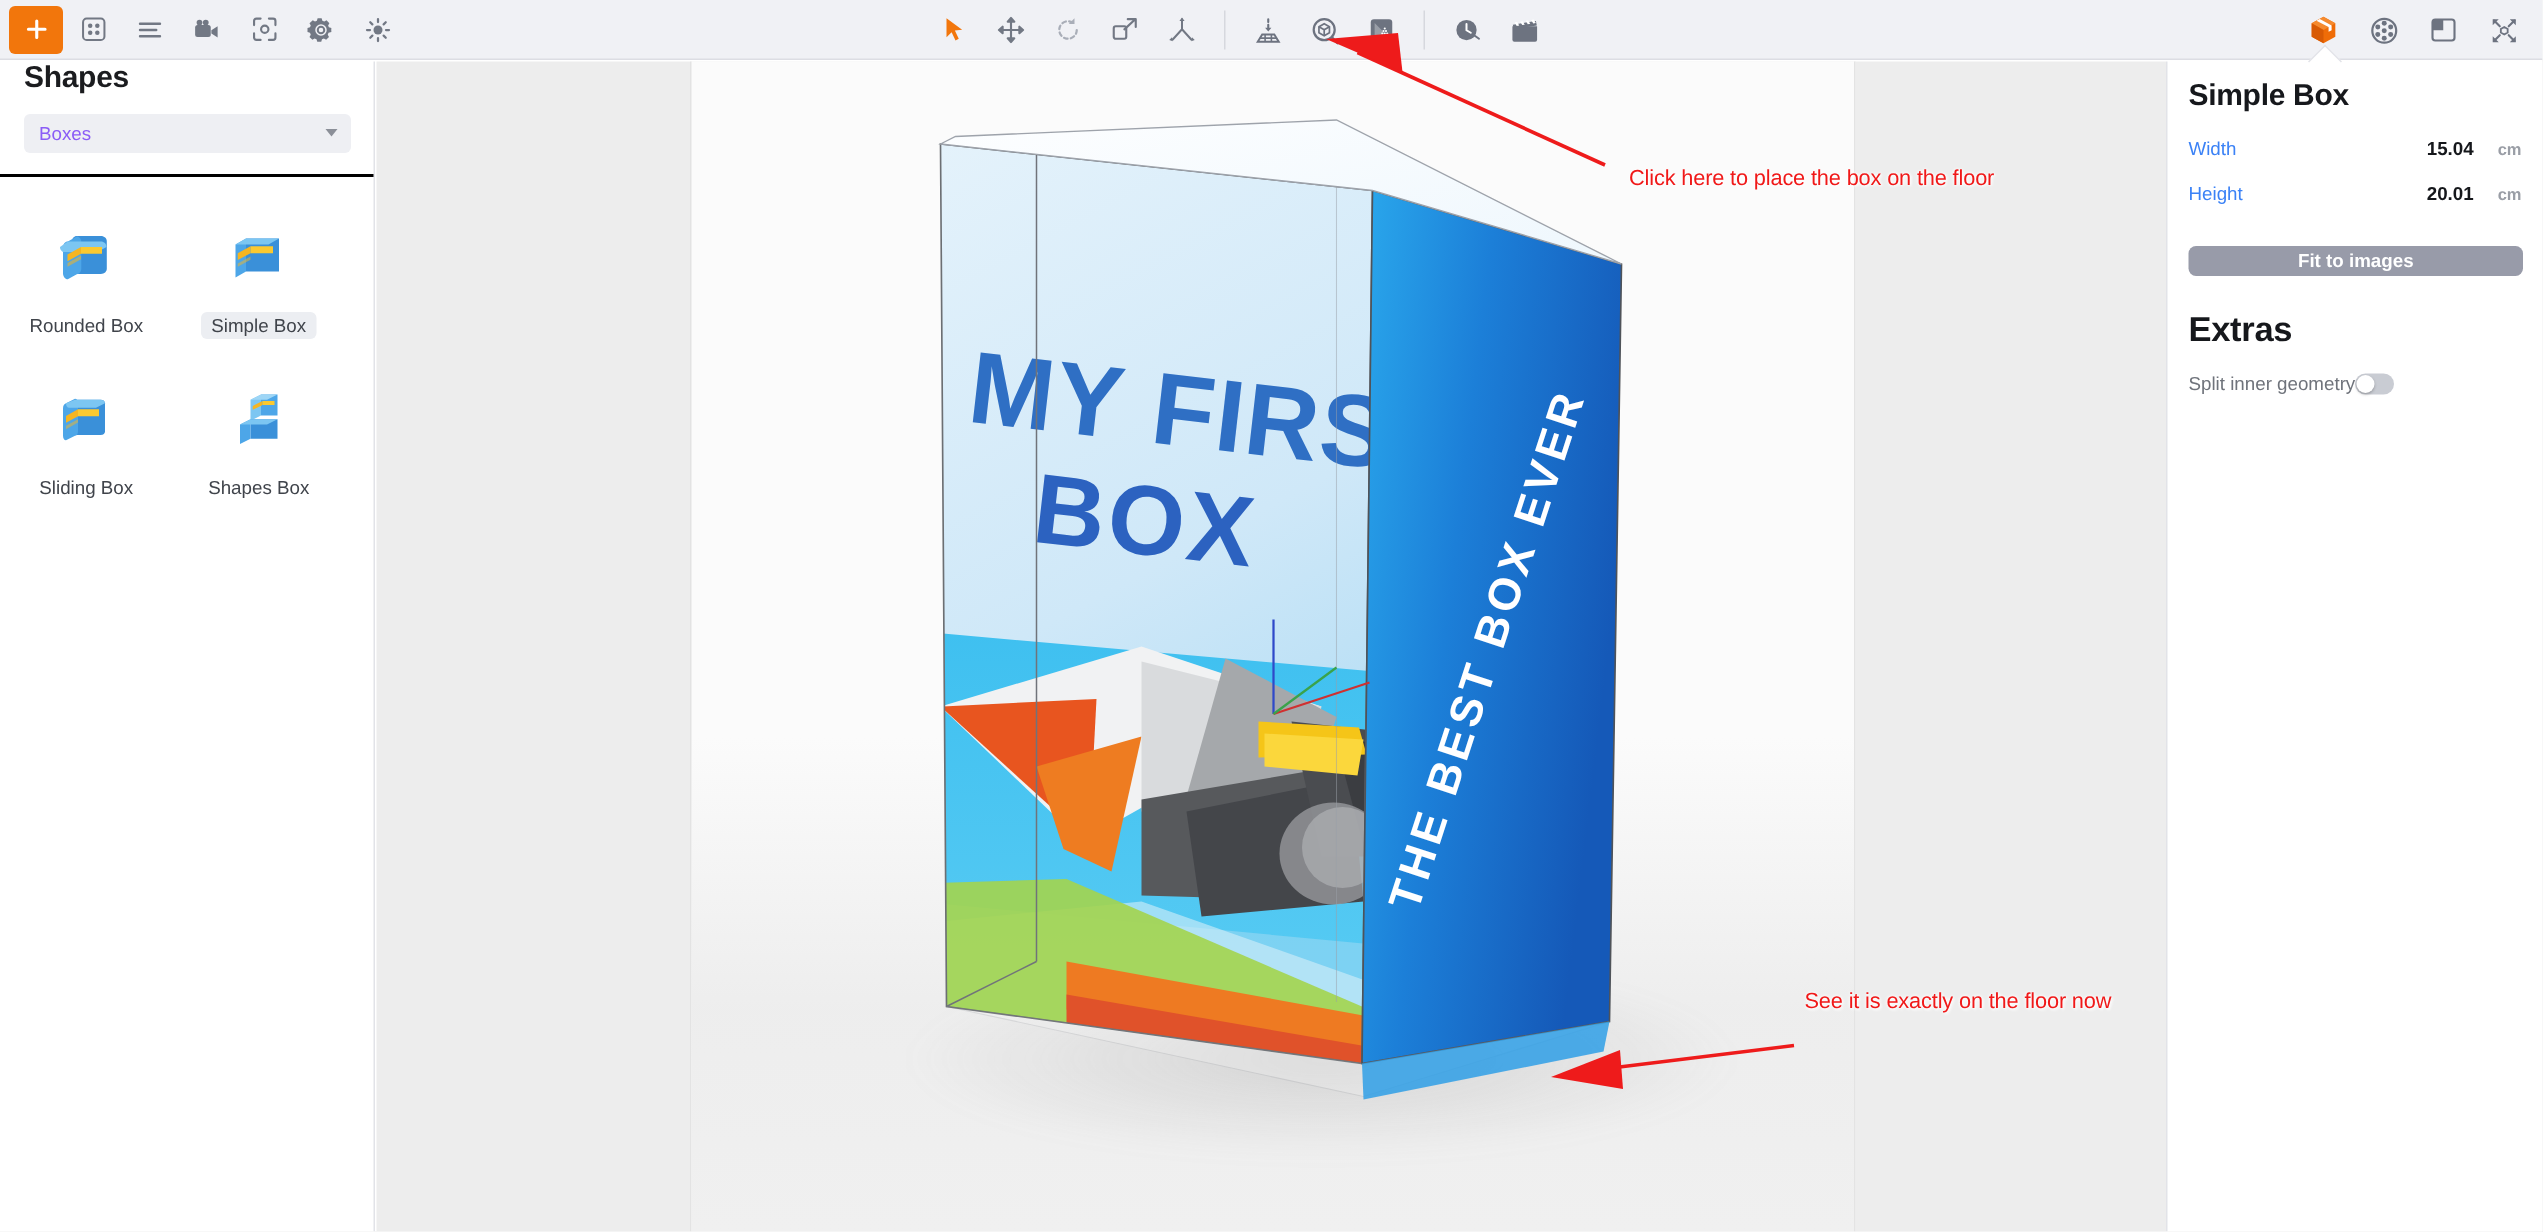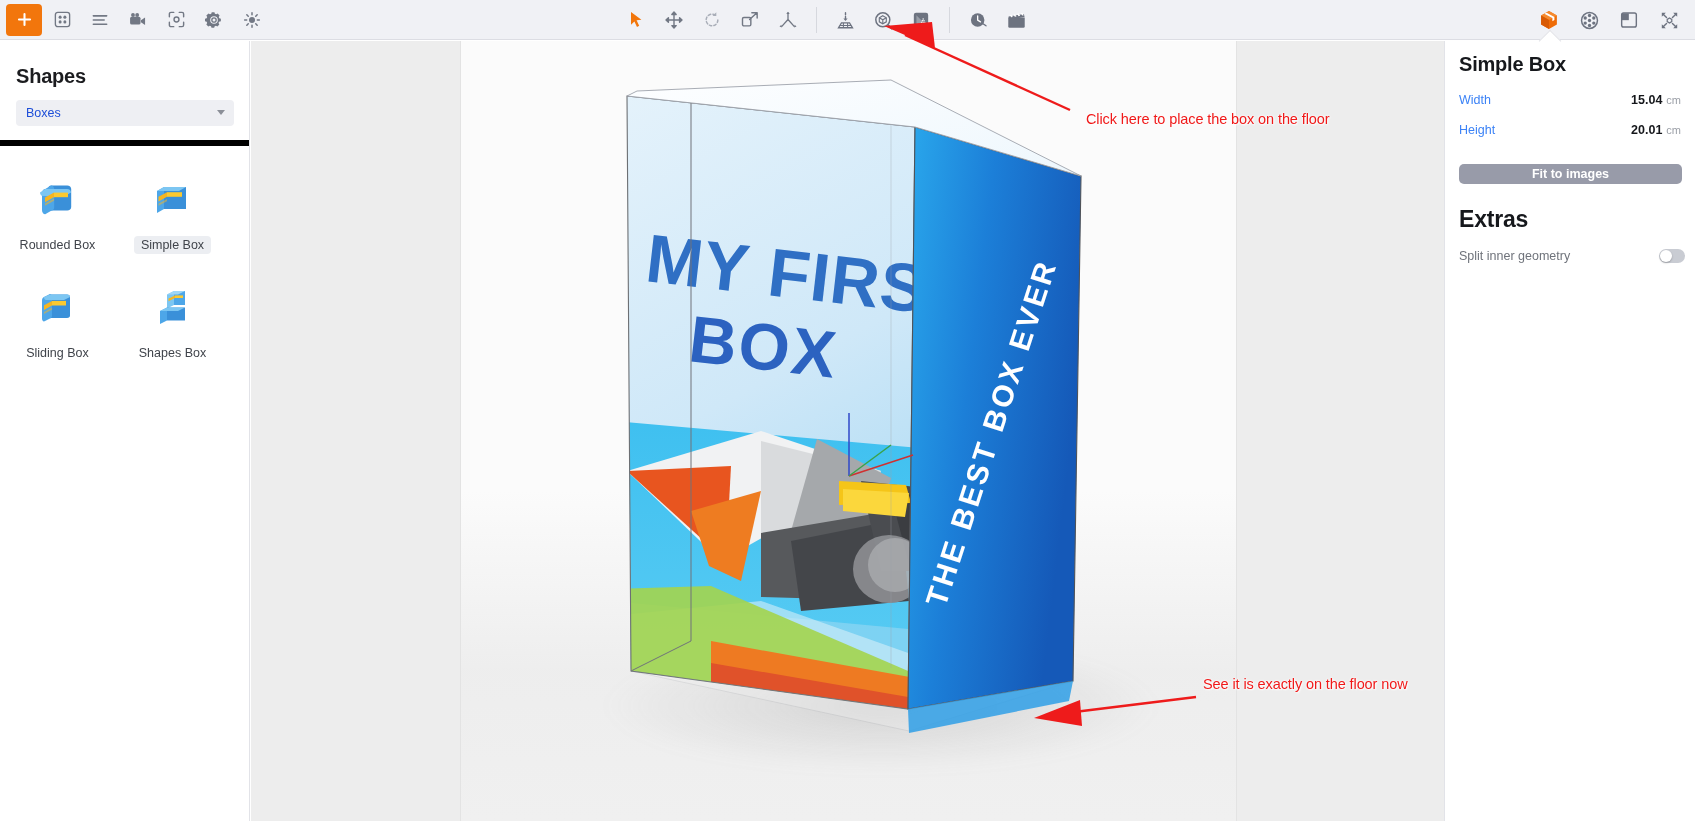--- a/index.html
+++ b/index.html
@@ -29,32 +29,32 @@
   .tb-btn svg{ display:block; }
   .tb-btn.active-orange{ background:#f2760c; }
   .tb-sep{ width:1px; height:26px; background:#d6d8de; margin:0 8px; }
 
   
   #left-panel{
     position:absolute; left:0; top:41px; width:250px; height:780px;
     background:#ffffff; border-right:1px solid #e2e3e8;
   }
   #left-head{
-    padding:24px 16px 14px 16px; border-bottom:6px solid #000000;
+    padding:0 16px 14px 16px; border-bottom:2px solid #000000;
   }
   #shapes-title{
     font-size:20px; font-weight:bold; color:#1b1c1f; letter-spacing:-0.2px;
     margin-bottom:12px;
   }
   #category-select{
     position:relative; width:218px; height:26px; background:#eeeff3;
     border-radius:4px; display:flex; align-items:center;
     padding:0 10px; cursor:pointer;
   }
-  #category-select .cs-label{ font-size:12.5px; color:#1d4ed8; }
+  #category-select .cs-label{ font-size:12.5px; color:#8b5cf6; }
   #category-select .caret{
     position:absolute; right:9px; top:10px;
     width:0;height:0;border-left:4px solid transparent;border-right:4px solid transparent;
     border-top:5px solid #8b8f98;
   }
   #shape-grid{
     display:flex; flex-wrap:wrap; padding:16px 0 0 0;
   }
   .shape-cell{
     width:115px; display:flex; flex-direction:column; align-items:center;
@@ -100,53 +100,53 @@
   #rp-title{
     font-size:20px; font-weight:bold; color:#16181c; padding:12px 0 14px 14px;
     letter-spacing:-0.2px;
   }
   .prop-row{
     display:flex; align-items:baseline; justify-content:space-between;
     padding:0 14px 0 14px; height:30px;
   }
   .prop-name{ font-size:12.5px; color:#3b82f6; }
   .prop-val{ font-size:12.5px; color:#15171b; font-weight:bold; }
-  .prop-unit{ font-size:11px; color:#9a9ea6; font-weight:normal; margin-left:4px; }
+  .prop-unit{ font-size:11px; color:#9a9ea6; font-weight:bold; margin-left:16px; }
   #fit-btn{
     margin:14px 14px 0 14px; height:20px; border-radius:5px;
     background:#989ba9; color:#ffffff; font-size:12.5px; font-weight:bold;
     display:flex;align-items:center;justify-content:center; cursor:pointer;
     border:none; width:223px; font-family:"Liberation Sans",sans-serif;
   }
   #extras-title{
     font-size:23px; font-weight:bold; color:#16181c; padding:22px 0 10px 14px;
     letter-spacing:-0.2px;
   }
   #extras-row{
-    display:flex; align-items:center; justify-content:space-between;
+    display:flex; align-items:center; justify-content:flex-start;
     padding:0 10px 0 14px; height:26px;
   }
   #extras-label{ font-size:12.5px; color:#6f737b; }
   .toggle{
     width:26px;height:14px;border-radius:8px;background:#c9ccd3;position:relative;cursor:pointer;
   }
   .toggle .knob{
     position:absolute;left:1px;top:1px;width:12px;height:12px;border-radius:50%;
     background:#ffffff;box-shadow:0 1px 2px rgba(0,0,0,.25);
   }
 
   
   .anno-text{
     position:absolute; color:#f01919; font-weight:normal; font-size:14.5px;
     white-space:nowrap;
     text-shadow:0 0 2px #fff, 0 0 3px #fff, 1px 1px 2px rgba(255,255,255,.9);
     letter-spacing:-0.1px;
   }
   #anno1{ left:1086px; top:111px; }
-  #anno2{ left:1203px; top:676px; }
+  #anno2{ left:1203px; top:660px; }
   #anno-svg{ position:absolute; left:0; top:0; width:1695px; height:821px; pointer-events:none; }
 </style>
 </head>
 <body>
 
 <div id="app">
 
   <div id="toolbar">
 
     <div class="tb-group tb-left">

